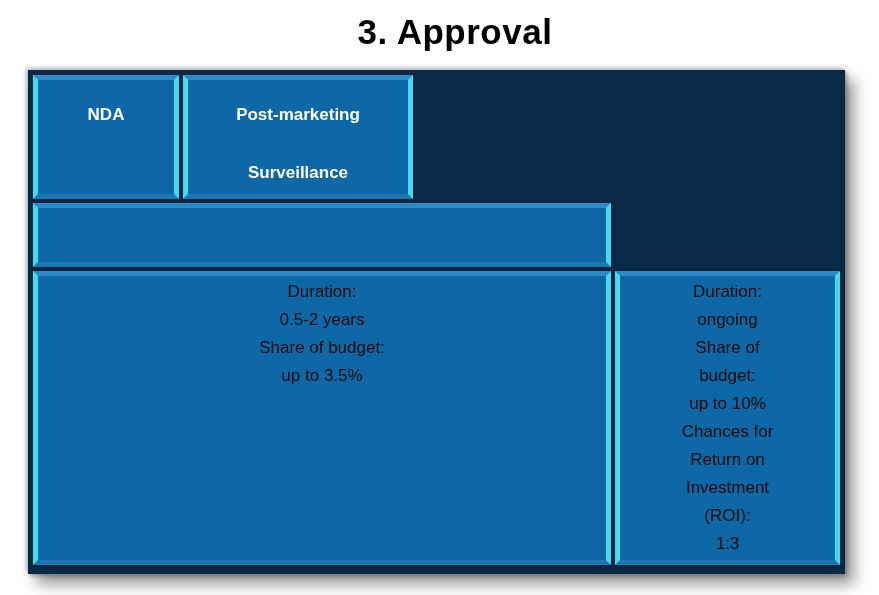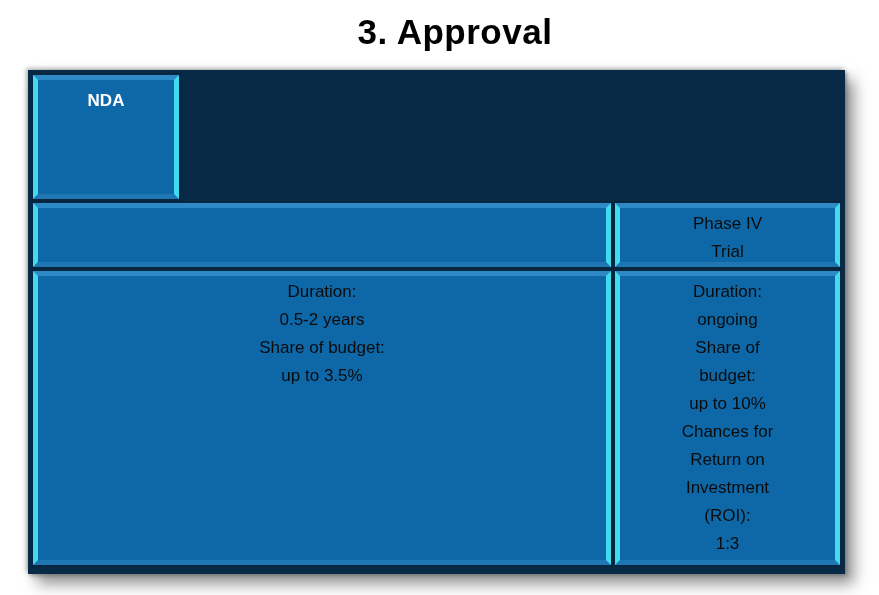--- a/index.html
+++ b/index.html
@@ -59,21 +59,21 @@
   .r3c4   { grid-column: 4;     grid-row: 3; }
   .txt {
     white-space: pre-line;
     text-align: center;
     font-size: 17px;
     line-height: 29px;
   }
   .header-txt {
     color: var(--header-text, #FFFFFF);
     font-weight: bold;
-    padding-top: 6px;
+    padding-top: 20px;
   }
   .body-txt {
     color: var(--body-text, #0B0B0B);
     font-weight: normal;
     padding-top: 2px;
     line-height: 28px;
   }
 </style>
 </head>
 <body>
@@ -83,29 +83,30 @@
   <h1 class="title">3. Approval</h1>
 
   <div class="table">
 
     <div class="cell">
       <div class="txt header-txt">NDA</div>
     </div>
 
 
 
+    <div class="cell">
+      <div class="txt header-txt">Post-marketing
+
+Surveillance</div>
+    </div>
 
     <div class="cell r2span">
       <div class="txt body-txt"></div>
     </div>
 
-    <div class="cell r2c4">
-      <div class="txt body-txt">Phase IV
-Trial</div>
-    </div>
 
     <div class="cell r3span">
       <div class="txt body-txt">Duration:
 0.5-2 years
 Share of budget:
 up to 3.5%</div>
     </div>
 
     <div class="cell r3c4">
       <div class="txt body-txt">Duration:

